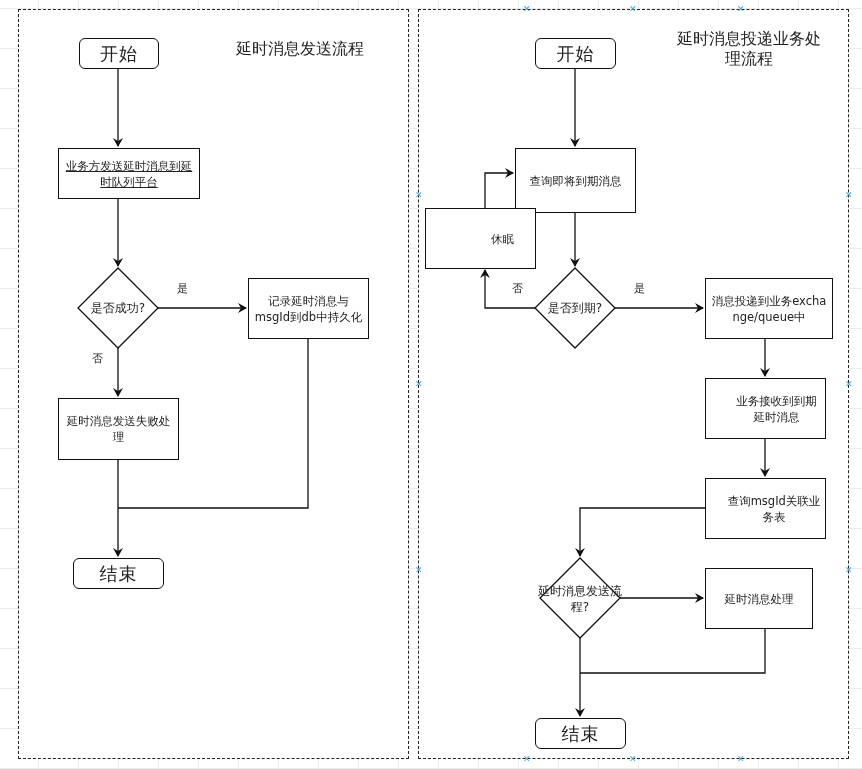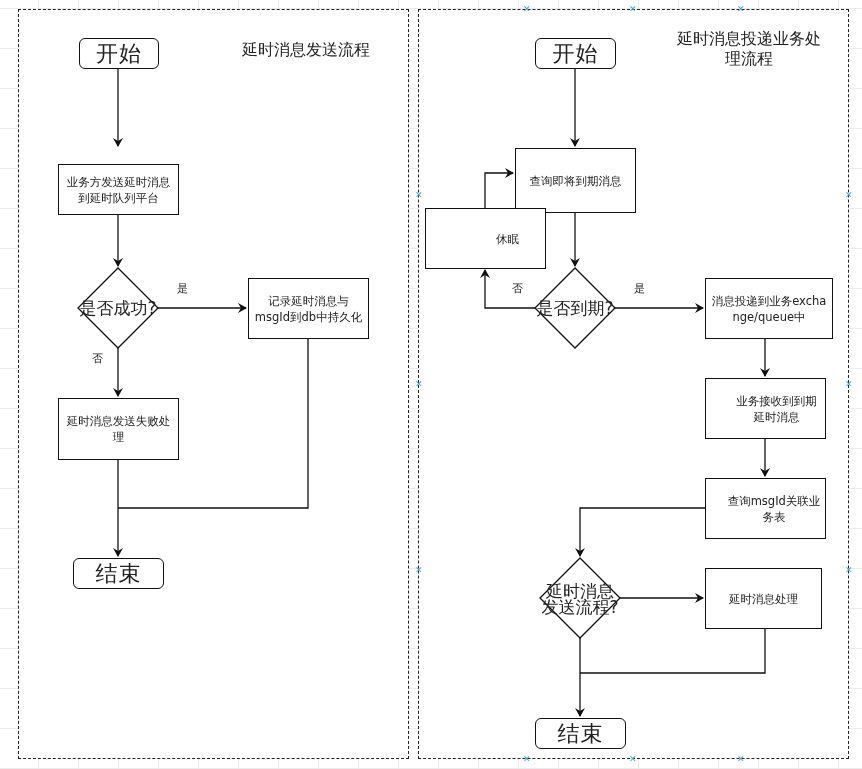--- a/index.html
+++ b/index.html
@@ -19,25 +19,25 @@
     border:1px dashed #222; box-sizing:border-box;
   }
   svg.edges { position:absolute; left:0; top:0; width:862px; height:769px; pointer-events:none; }
   .node {
     position:absolute; box-sizing:border-box;
     border:1.3px solid #111; background:#fff;
     display:flex; align-items:center; justify-content:center;
     text-align:center; font-size:11.5px; line-height:16px; color:#222;
     padding:0 3px;
   }
-  .terminal { border-radius:6px; font-size:22px; letter-spacing:1px; }
+  .terminal { border-radius:6px; font-size:18px; letter-spacing:1px; }
   .title { position:absolute; font-size:16px; line-height:20px; text-align:center; color:#222; }
   .label { position:absolute; font-size:11px; color:#222; }
   .dtext {
-    position:absolute; font-size:17px; line-height:16px; text-align:center; color:#222;
+    position:absolute; font-size:12px; line-height:16px; text-align:center; color:#222;
     display:flex; align-items:center; justify-content:center;
   }
   .handle { position:absolute; font-size:9px; color:#3aa3e3; line-height:9px; }
 </style>
 </head>
 <body>
 
 <div class="panel" style="left:18px; top:9px; width:391px; height:750px;"></div>
 <div class="panel" style="left:418px; top:9px; width:431px; height:750px;"></div>
 
@@ -69,42 +69,42 @@
     <path d="M765,628 L765,673 L580,673"></path>
   </g>
 
   <g stroke="#111" stroke-width="1.3" fill="#fff">
     <polygon points="118,268 158,308 118,348 78,308"></polygon>
     <polygon points="575,268 615,308 575,348 535,308"></polygon>
     <polygon points="580,558 620,598 580,638 540,598"></polygon>
   </g>
 </svg>
 
-<div class="title" style="left:228px; top:40px; width:156px;">延时消息发送流程</div>
+<div class="title" style="left:222px; top:40px; width:156px;font-family:Liberation Mono, monospace;">延时消息发送流程</div>
 <div class="node terminal" style="left:79px; top:38px; width:80px; height:31px;">开始</div>
-<div class="node" style="left:58px; top:164px; width:121px; height:51px;">业务方发送延时消息到延时队列平台</div>
+<div class="node" style="left:58px; top:148px; width:142px; height:51px;text-decoration:underline;">业务方发送延时消息到延时队列平台</div>
 <div class="dtext" style="left:78px; top:298px; width:80px; height:20px;">是否成功?</div>
 <div class="label" style="left:177px; top:281px;">是</div>
 <div class="label" style="left:92px; top:351px;">否</div>
 <div class="node" style="left:248px; top:278px; width:121px; height:61px;">记录延时消息与msgId到db中持久化</div>
 <div class="node" style="left:58px; top:398px; width:121px; height:62px;">延时消息发送失败处理</div>
 <div class="node terminal" style="left:73px; top:558px; width:91px; height:31px;">结束</div>
 
 <div class="title" style="left:674px; top:29px; width:150px;">延时消息投递业务处理流程</div>
 <div class="node terminal" style="left:535px; top:38px; width:81px; height:31px;">开始</div>
 <div class="node" style="left:515px; top:148px; width:121px; height:65px;">查询即将到期消息</div>
-<div class="node" style="left:425px; top:208px; width:121px; height:61px;padding-left:47px;">休眠</div>
+<div class="node" style="left:425px; top:208px; width:111px; height:61px;padding-left:47px;">休眠</div>
 <div class="dtext" style="left:535px; top:298px; width:80px; height:20px;text-align:right;">是否到期?</div>
 <div class="label" style="left:512px; top:281px;">否</div>
 <div class="label" style="left:634px; top:281px;">是</div>
 <div class="node" style="left:705px; top:278px; width:128px; height:61px; word-break:break-all;">消息投递到业务exchange/queue中</div>
 <div class="node" style="left:705px; top:378px; width:121px; height:61px;padding-left:25px;">业务接收到到期延时消息</div>
 <div class="node" style="left:705px; top:478px; width:121px; height:61px;padding-left:20px;">查询msgId关联业务表</div>
 <div class="dtext" style="left:538px; top:582px; width:84px; height:34px;">延时消息发送流程?</div>
-<div class="node" style="left:705px; top:568px; width:117px; height:61px;">延时消息处理</div>
+<div class="node" style="left:705px; top:568px; width:108px; height:61px;">延时消息处理</div>
 <div class="node terminal" style="left:535px; top:718px; width:91px; height:31px;">结束</div>
 
 <span class="handle" style="left:523px; top:5px;">✕</span>
 <span class="handle" style="left:629px; top:5px;">✕</span>
 <span class="handle" style="left:737px; top:5px;">✕</span>
 <span class="handle" style="left:415px; top:191px;">✕</span>
 <span class="handle" style="left:415px; top:380px;">✕</span>
 <span class="handle" style="left:415px; top:566px;">✕</span>
 <span class="handle" style="left:845px; top:191px;">✕</span>
 <span class="handle" style="left:845px; top:380px;">✕</span>

